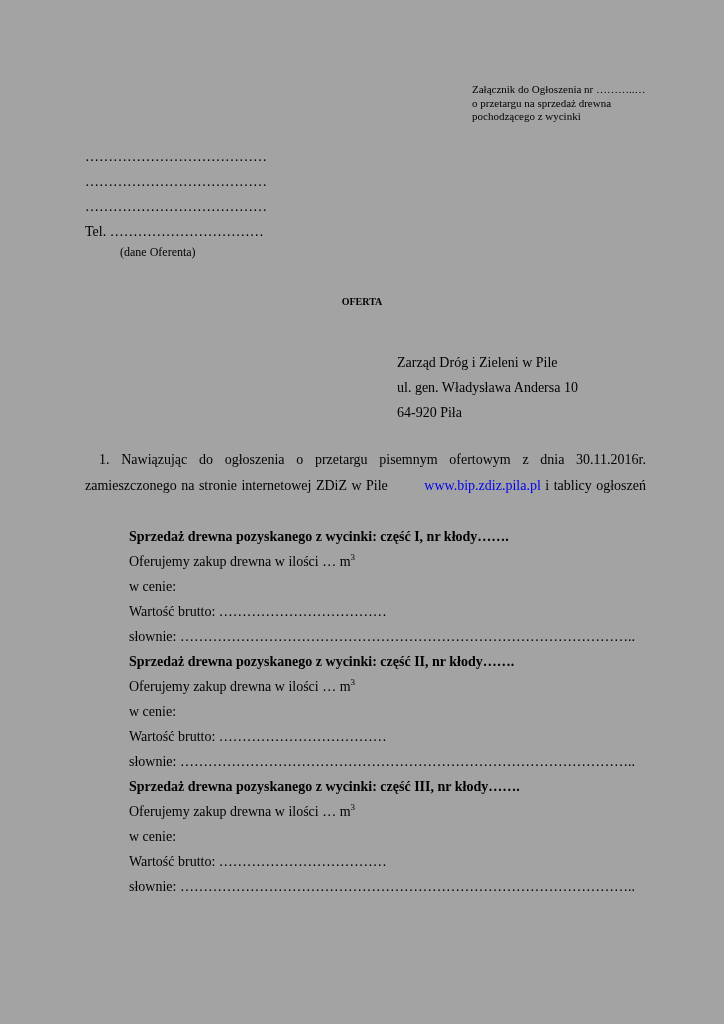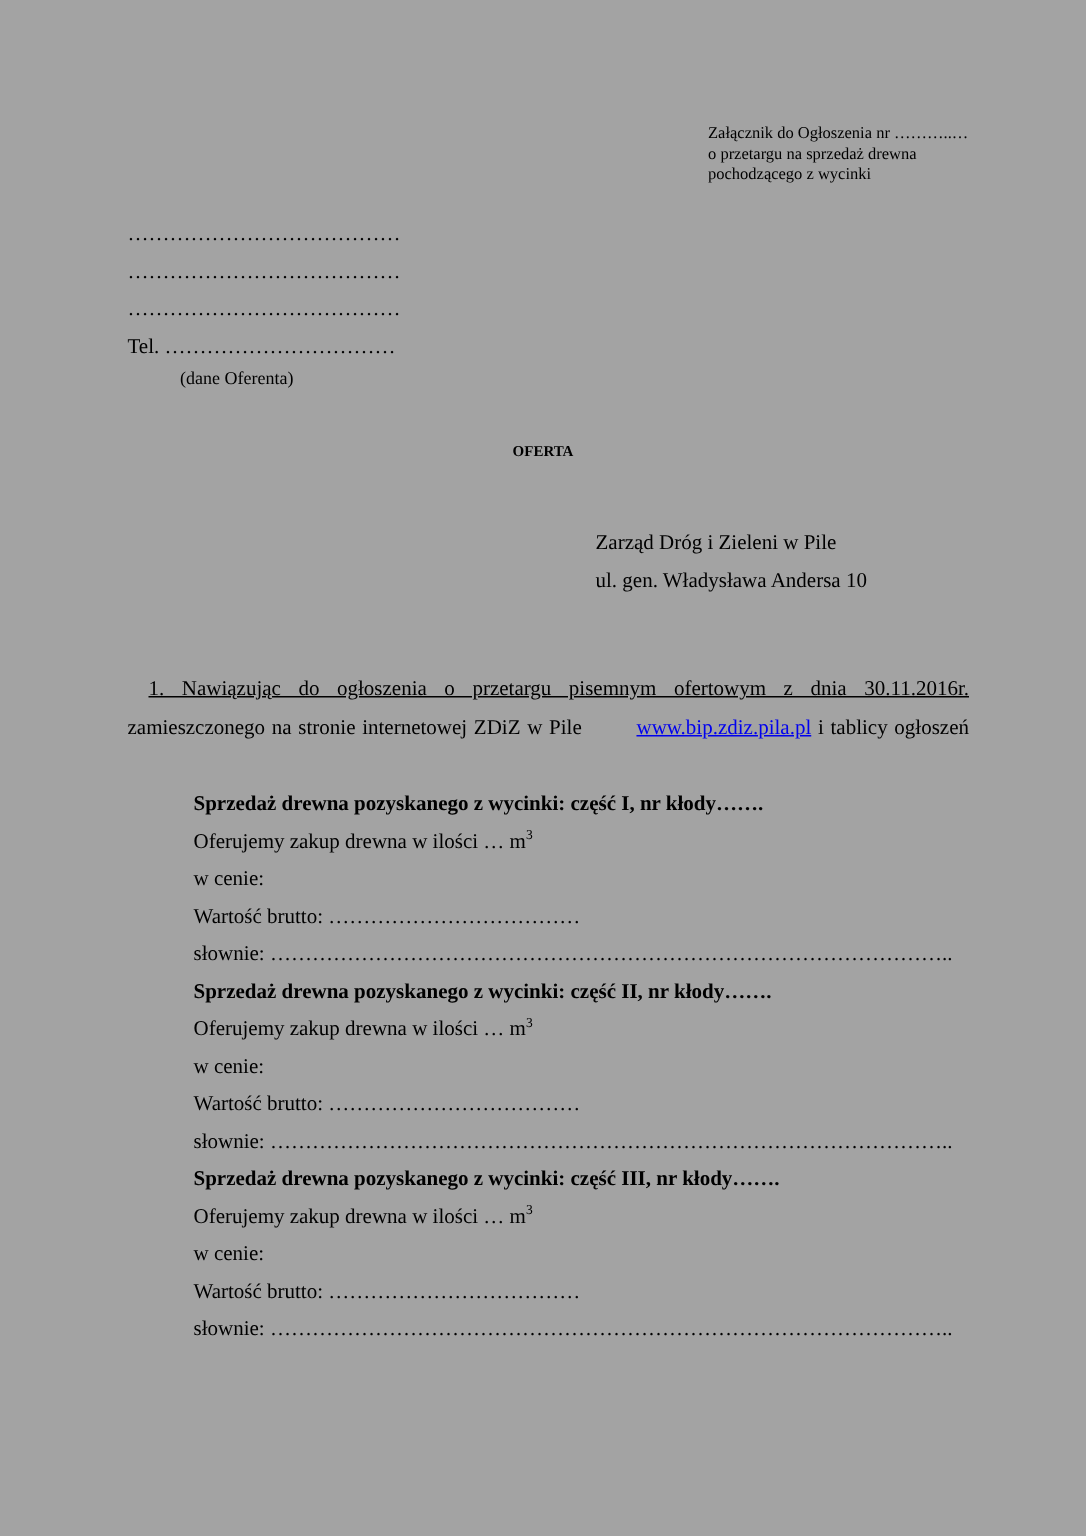--- a/index.html
+++ b/index.html
@@ -51,24 +51,23 @@
     left: 85px;
     top: 447px;
     width: 561px;
     line-height: 25.5px;
   }
   .jline {
     text-align: justify;
     text-align-last: justify;
     white-space: nowrap;
   }
-  .indent { text-indent: 14px; text-decoration: underline; }
+  .indent { text-indent: 14px; }
   .link {
     color: #0000EE;
-    text-decoration: underline;
     cursor: pointer;
     margin-left: 32px;
   }
   .sections {
     position: absolute;
     left: 129px;
     top: 524px;
     width: 522px;
     line-height: 25px;
   }
@@ -97,20 +96,21 @@
     <div>…………………………………</div>
     <div>Tel. ……………………………</div>
     <div class="caption">(dane Oferenta)</div>
   </div>
 
   <div class="doc-title">OFERTA</div>
 
   <div class="recipient">
     <div>Zarząd Dróg i Zieleni w Pile</div>
     <div>ul. gen. Władysława Andersa 10</div>
+    <div>64-920 Piła</div>
   </div>
 
   <div class="intro">
     <div class="jline indent">1. Nawiązując do ogłoszenia o przetargu pisemnym ofertowym z dnia 30.11.2016r.</div>
     <div class="jline"><span>zamieszczonego na stronie internetowej ZDiZ w Pile </span><a class="link">www.bip.zdiz.pila.pl</a><span> i tablicy ogłoszeń</span></div>
   </div>
 
   <div class="sections">
 
     <div class="sec-line bold">Sprzedaż drewna pozyskanego z wycinki: część I, nr kłody…….</div>

